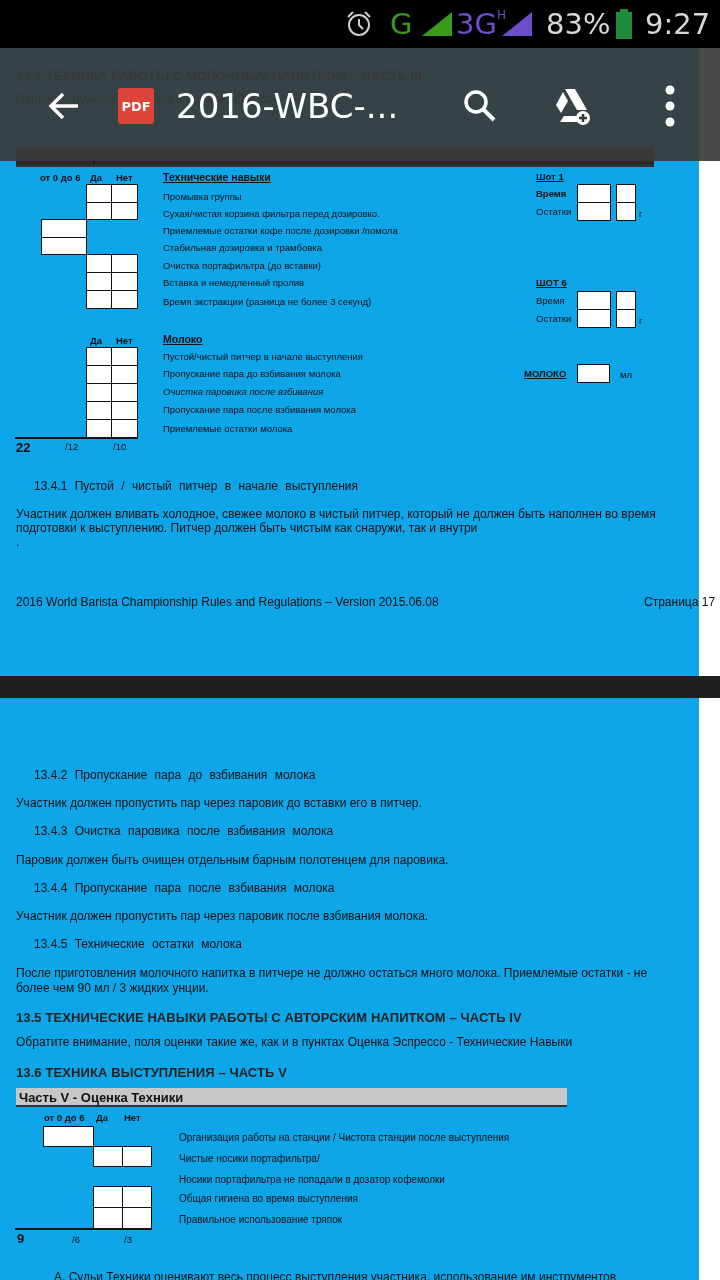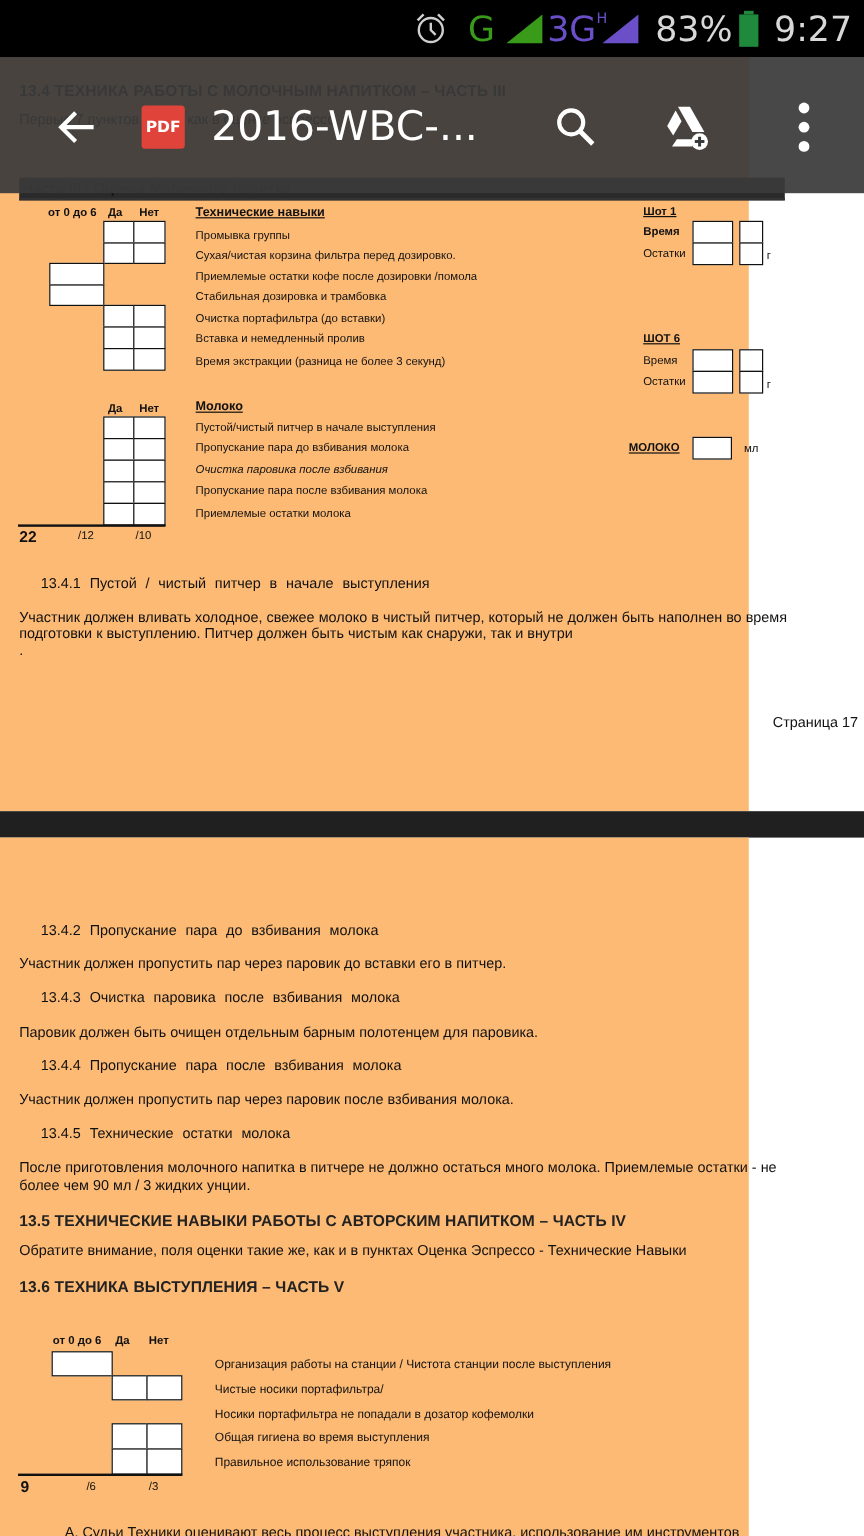--- a/index.html
+++ b/index.html
@@ -23,21 +23,21 @@
   .toolbar { position: absolute; left: 0; top: 48px; width: 720px; height: 113px; background: rgba(58,58,58,0.93); z-index: 15; }
   .tb-item { position: absolute; display: flex; align-items: center; justify-content: center; }
   .tb-back { left: 40px; top: 34px; width: 48px; height: 48px; }
   .tb-pdf { left: 118px; top: 40px; width: 36px; height: 36px; background: #e0433a; border-radius: 3px; color: #fff; font-weight: bold; font-size: 13px; font-family: "DejaVu Sans", sans-serif; }
   .tb-title { left: 176px; top: 38px; height: 40px; color: #fff; font-size: 34px; font-family: "DejaVu Sans", sans-serif; justify-content: flex-start; white-space: nowrap; }
   .tb-search { left: 456px; top: 34px; width: 48px; height: 48px; }
   .tb-drive { left: 548px; top: 34px; width: 48px; height: 48px; }
   .tb-more { left: 646px; top: 34px; width: 48px; height: 48px; }
 
   
-  .doc { position: absolute; left: 0; width: 624px; background: #fdba74; }
+  .doc { position: absolute; left: 0; width: 699px; background: #0ea5e9; }
   .abs { position: absolute; white-space: nowrap; }
   .h-sec { font-weight: bold; font-size: 13px; color: #222; letter-spacing: 0.1px; }
   .p { font-size: 12px; color: #111; }
   .small { font-size: 9.5px; color: #111; }
   .small-b { font-size: 9.5px; font-weight: bold; color: #111; }
   .u { text-decoration: underline; font-weight: bold; }
   .bar { position: absolute; height: 19px; border-bottom: 2px solid #333; font-weight: bold; font-size: 12px; padding: 2px 0 0 3px; }
   .bar.dark { background: #2a2a2a; color: #111; }
   .bar.grey { background: #c8c8c8; color: #111; font-size: 13px; }
   .box { position: absolute; border: 1.5px solid #111; background: #fff; }
@@ -157,40 +157,42 @@
   <div class="hline" style="left:15px; top:389px; width:123px;"></div>
   <div class="abs" style="left:16px; top:392px; font-size:13px; font-weight:bold;">22</div>
   <div class="abs small" style="left:65px; top:393px;">/12</div>
   <div class="abs small" style="left:113px; top:393px;">/10</div>
 
   <div class="abs subh" style="left:34px; top:431px;">13.4.1   Пустой / чистый питчер в начале выступления</div>
   <div class="abs p" style="left:16px; top:459px;">Участник должен вливать холодное, свежее молоко в чистый питчер, который не должен быть наполнен во время</div>
   <div class="abs p" style="left:16px; top:473px;">подготовки к выступлению. Питчер должен быть чистым как снаружи, так и внутри</div>
   <div class="abs p" style="left:16px; top:487px;">.</div>
 
+  <div class="abs p" style="left:16px; top:547px;">2016 World Barista Championship Rules and Regulations – Version 2015.06.08</div>
   <div class="abs p" style="left:644px; top:547px;">Страница 17</div>
 </div>
 
 <div class="band" style="top:676px;"></div>
 
 <div class="doc" style="top:698px; height:582px;">
   <div class="abs subh" style="left:34px; top:70px;">13.4.2   Пропускание пара до взбивания молока</div>
   <div class="abs p" style="left:16px; top:98px;">Участник должен пропустить пар через паровик до вставки его в питчер.</div>
   <div class="abs subh" style="left:34px; top:126px;">13.4.3   Очистка паровика после взбивания молока</div>
   <div class="abs p" style="left:16px; top:155px;">Паровик должен быть очищен отдельным барным полотенцем для паровика.</div>
   <div class="abs subh" style="left:34px; top:183px;">13.4.4   Пропускание пара после взбивания молока</div>
   <div class="abs p" style="left:16px; top:211px;text-align:center;">Участник должен пропустить пар через паровик после взбивания молока.</div>
   <div class="abs subh" style="left:34px; top:239px;">13.4.5   Технические остатки молока</div>
   <div class="abs p" style="left:16px; top:268px;">После приготовления молочного напитка в питчере не должно остаться много молока. Приемлемые остатки - не</div>
   <div class="abs p" style="left:16px; top:283px;">более чем 90 мл / 3 жидких унции.</div>
 
   <div class="abs h-sec" style="left:16px; top:312px;">13.5  ТЕХНИЧЕСКИЕ НАВЫКИ РАБОТЫ С АВТОРСКИМ НАПИТКОМ – ЧАСТЬ IV</div>
   <div class="abs p" style="left:16px; top:337px;">Обратите внимание, поля оценки такие же, как и в пунктах Оценка Эспрессо - Технические Навыки</div>
   <div class="abs h-sec" style="left:16px; top:367px;">13.6  ТЕХНИКА ВЫСТУПЛЕНИЯ – ЧАСТЬ V</div>
 
+  <div class="bar grey" style="left:16px; top:390px; width:551px;">Часть V - Оценка Техники</div>
 
   <div class="abs small-b" style="left:44px; top:414px;">от 0 до 6</div>
   <div class="abs small-b" style="left:96px; top:414px;">Да</div>
   <div class="abs small-b" style="left:124px; top:414px;">Нет</div>
 
   <div class="box" style="left:43px; top:428px; width:51px; height:21px;"></div>
   <div class="box" style="left:93px; top:448px; width:30px; height:21px;"></div>
   <div class="box" style="left:122px; top:448px; width:30px; height:21px;"></div>
   <div class="box" style="left:93px; top:488px; width:30px; height:22px;"></div>
   <div class="box" style="left:122px; top:488px; width:30px; height:22px;"></div>

